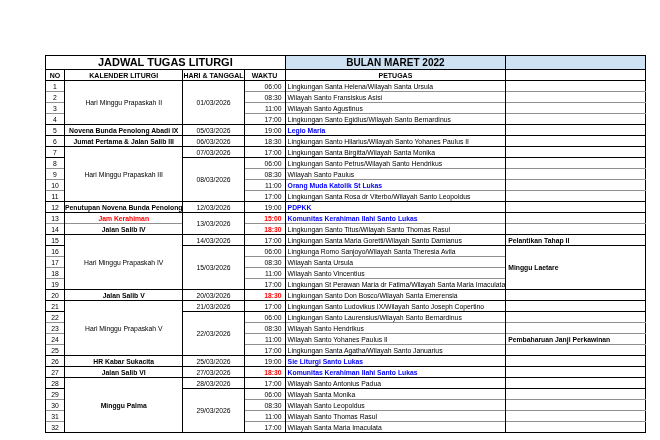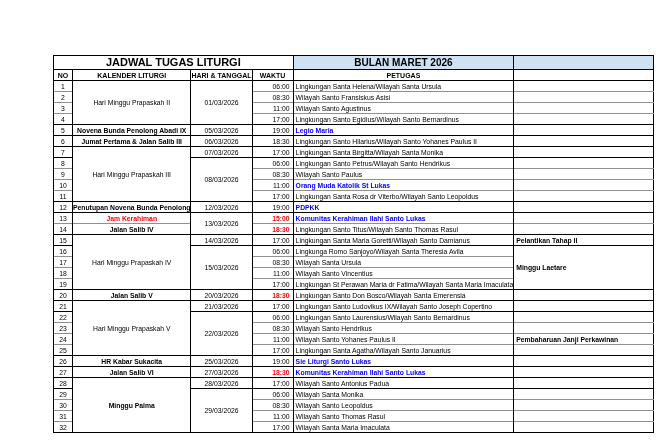--- a/index.html
+++ b/index.html
@@ -1,21 +1,21 @@
 <!DOCTYPE html>
 <html style="--titlebg: #cfe2f3; --red: #ff0000; --blue: #0000ff;"><head>
 <meta charset="utf-8">
 <style>
   html,body{margin:0;padding:0;}
   body{
     width:660px;height:440px;background:#ffffff;position:relative;
     font-family:"Liberation Sans","DejaVu Sans",sans-serif;
     -webkit-font-smoothing:antialiased;
   }
-  .sheet{position:absolute;left:45px;top:55px;margin-left:8px;}
+  .sheet{position:absolute;left:45px;top:55px;}
   table{
     border-collapse:collapse;table-layout:fixed;
     border:1.5px solid #000;
   }
   td{
     border-left:1px solid #000;
     border-top:1px solid #909090;
     padding:0;height:10px;max-height:10px;
     white-space:nowrap;overflow:hidden;
     font-size:6.8px;line-height:9px;color:#000;
@@ -52,21 +52,21 @@
       <col style="width:19px">
         <col style="width:104px">
         <col style="width:56px">
       <col style="width:41px">
         <col style="width:208px">
         <col style="width:140px">
     </colgroup>
     <tbody id="grid-body">
       <tr class="hdr">
         <td class="title-left" colspan="4">JADWAL TUGAS LITURGI</td>
-        <td class="title-right">BULAN MARET 2026</td>
+        <td class="title-right">BULAN MARET 2022</td>
         <td class="title-right-empty"></td>
       </tr>
       <tr class="hdr cols">
         <td>NO</td>
         <td>KALENDER LITURGI</td>
         <td>HARI &amp; TANGGAL</td>
         <td>WAKTU</td>
         <td>PETUGAS</td>
         <td class="note-h"></td>
       </tr>

